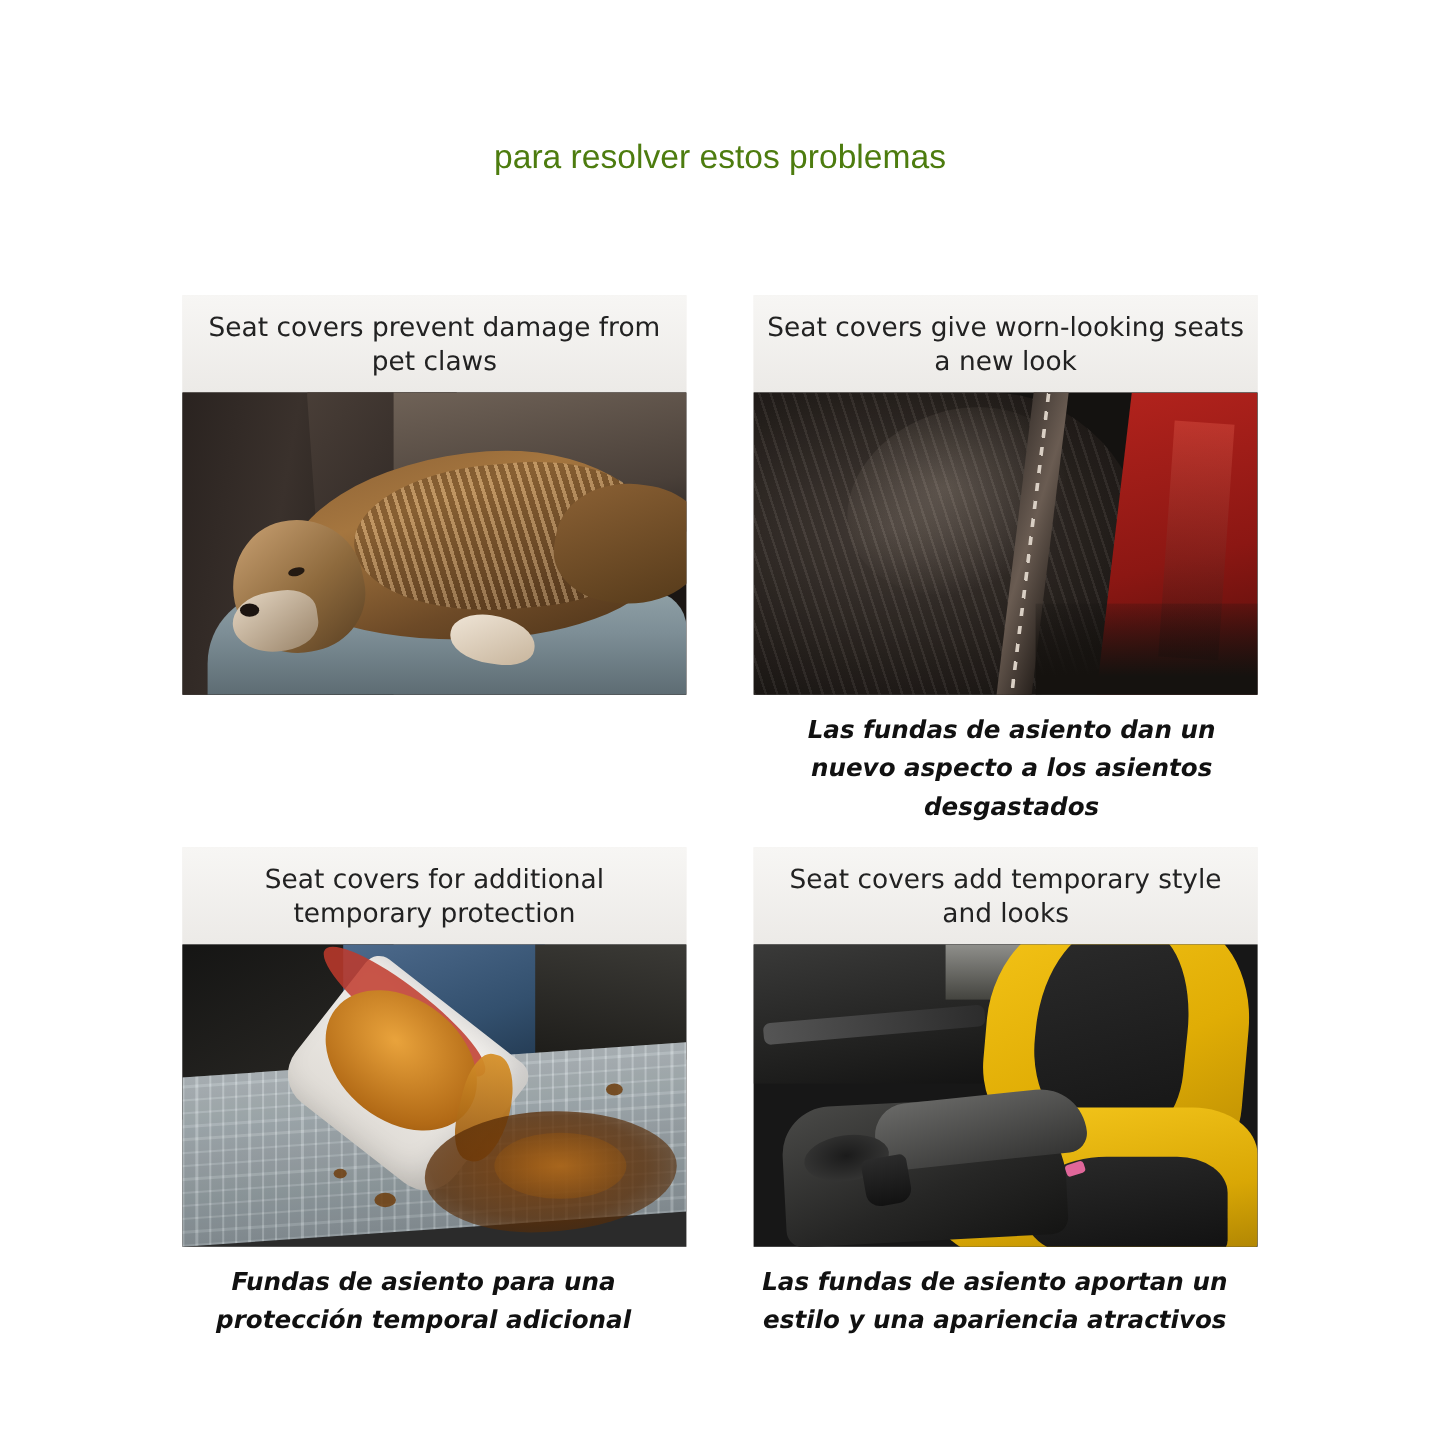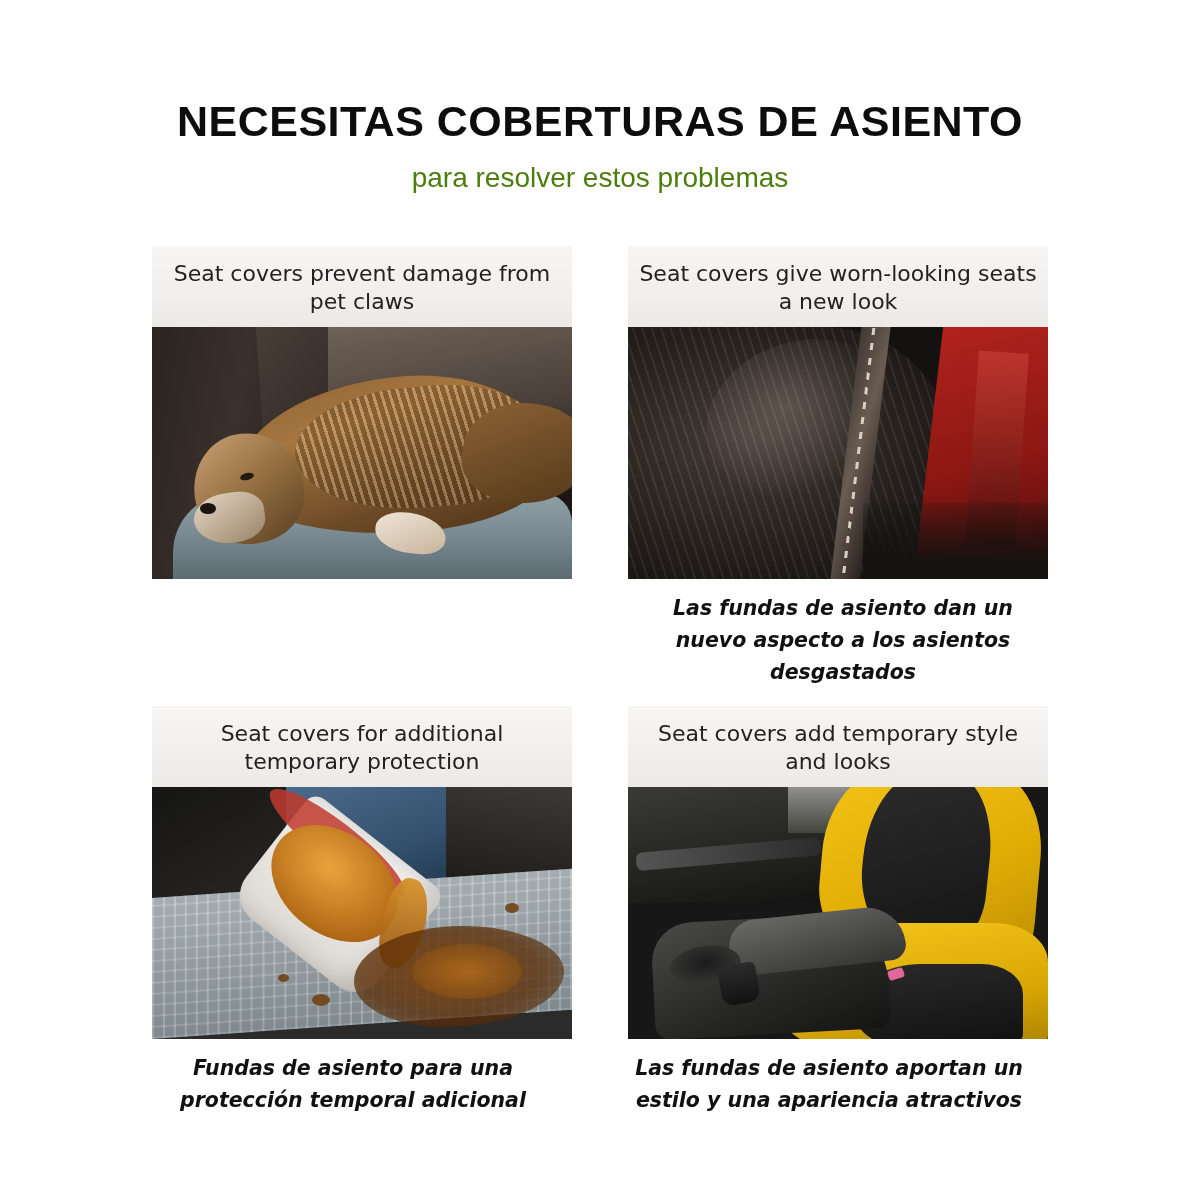--- a/index.html
+++ b/index.html
@@ -334,21 +334,20 @@
     position: absolute; left: 38%; top: 0; width: 26%; height: 18%;
     background: linear-gradient(180deg, #8f8f8b 0%, #44443f 100%);
   }
 </style>
 </head>
 <body>
 
 <div class="page">
 
   <div class="header">
-    <h1 class="main-title">NECESITAS COBERTURAS DE ASIENTO</h1>
     <p class="sub-title">para resolver estos problemas</p>
   </div>
 
   <div class="grid">
 
     <div class="cell cell-left">
       <div class="card">
         <div class="card-head">
           <span>Seat covers prevent damage from pet claws</span>
         </div>

